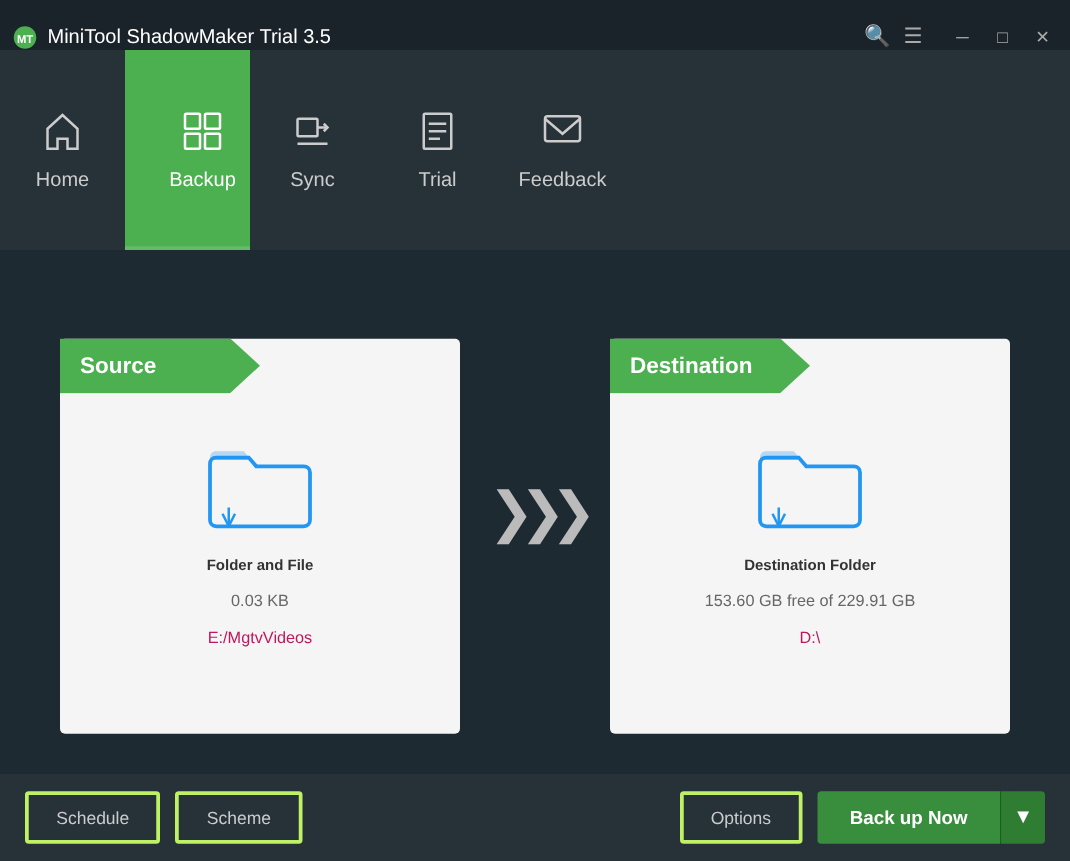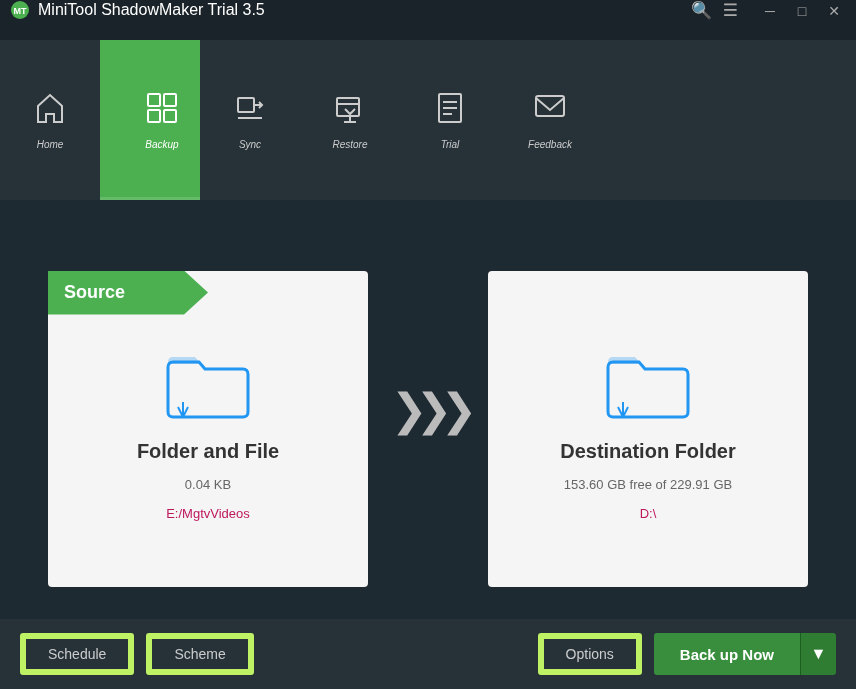--- a/index.html
+++ b/index.html
@@ -11,21 +11,21 @@
       overflow: hidden;
       color: #fff;
       user-select: none;
     }
 
     
     #titlebar {
       height: 40px;
       background: #1a2329;
       display: flex;
-      align-items: flex-start;
+      align-items: flex-end;
       justify-content: space-between;
       padding: 0 8px 0 10px;
     }
     #titlebar-left {
       display: flex;
       align-items: center;
       gap: 8px;
     }
     #titlebar-logo {
       width: 20px;
@@ -77,22 +77,21 @@
       left: 0;
       right: 0;
       height: 3px;
       background: #66bb6a;
     }
     .nav-icon {
       font-size: 32px;
       line-height: 1;
     }
     .nav-label {
-      font-size: 10px;
-      font-style: italic;
+      font-size: 16px;
     }
     .nav-tool-icon {
       font-size: 20px;
       color: #aaa;
       cursor: pointer;
     }
 
     
     #main {
       height: calc(689px - 40px - 160px - 70px);
@@ -132,21 +131,21 @@
       clip-path: polygon(0 0, 85% 0, 100% 50%, 85% 100%, 0 100%);
       min-width: 160px;
       height: 44px;
       display: flex;
       align-items: center;
     }
     .card-icon {
       margin-top: 10px;
     }
     .card-title {
-      font-size: 20px;
+      font-size: 12px;
       font-weight: bold;
       color: #333;
     }
     .card-sub {
       font-size: 13px;
       color: #666;
     }
     .card-path {
       font-size: 13px;
       color: #be185d;
@@ -167,21 +166,21 @@
       height: 70px;
       background: #263238;
       display: flex;
       align-items: center;
       padding: 0 20px;
       gap: 12px;
     }
     .btn-outline {
       height: 42px;
       padding: 0 22px;
-      border: 6px solid #bef264;
+      border: 3px solid #bef264;
       background: transparent;
       color: #ccc;
       font-size: 14px;
       border-radius: 3px;
       cursor: pointer;
     }
     .btn-spacer { flex: 1; }
     .btn-green {
       height: 42px;
       padding: 0 26px;
@@ -272,32 +271,20 @@
       <svg width="36" height="36" viewBox="0 0 36 36" fill="none">
         <rect x="6" y="8" width="16" height="14" rx="1" stroke="#ccc" stroke-width="2" fill="none"></rect>
         <line x1="22" y1="15" x2="30" y2="15" stroke="#ccc" stroke-width="2"></line>
         <polyline points="27,12 30,15 27,18" stroke="#ccc" stroke-width="2" fill="none"></polyline>
         <line x1="6" y1="28" x2="30" y2="28" stroke="#ccc" stroke-width="2"></line>
       </svg>
     </div>
     <span class="nav-label">Sync</span>
   </div>
 
-  <div class="nav-item">
-    <div class="nav-icon">
-      <svg width="36" height="36" viewBox="0 0 36 36" fill="none">
-        <rect x="5" y="8" width="22" height="18" rx="1" stroke="#ccc" stroke-width="2" fill="none"></rect>
-        <line x1="5" y1="14" x2="27" y2="14" stroke="#ccc" stroke-width="2"></line>
-        <line x1="18" y1="26" x2="18" y2="32" stroke="#ccc" stroke-width="2"></line>
-        <line x1="12" y1="32" x2="24" y2="32" stroke="#ccc" stroke-width="2"></line>
-        <polyline points="13,19 18,24 23,19" stroke="#ccc" stroke-width="2" fill="none"></polyline>
-      </svg>
-    </div>
-    <span class="nav-label">Restore</span>
-  </div>
 
 
   <div class="nav-item">
     <div class="nav-icon">
       <svg width="36" height="36" viewBox="0 0 36 36" fill="none">
         <rect x="7" y="4" width="22" height="28" rx="1" stroke="#ccc" stroke-width="2" fill="none"></rect>
         <line x1="11" y1="12" x2="25" y2="12" stroke="#ccc" stroke-width="2"></line>
         <line x1="11" y1="18" x2="25" y2="18" stroke="#ccc" stroke-width="2"></line>
         <line x1="11" y1="24" x2="20" y2="24" stroke="#ccc" stroke-width="2"></line>
       </svg>
@@ -327,29 +314,32 @@
     <div class="card-icon">
       <svg class="folder-svg" viewBox="0 0 90 75" fill="none">
         <path d="M5 20C5 17 7 15 10 15H36L42 22H80C83 22 85 24 85 27V65C85 68 83 70 80 70H10C7 70 5 68 5 65V20Z" fill="none" stroke="#2196f3" stroke-width="3"></path>
         <path d="M5 15C5 12 7 10 10 10H32L38 17H5V15Z" fill="#2196f3" opacity="0.3"></path>
         <line x1="20" y1="70" x2="20" y2="55" stroke="#2196f3" stroke-width="2"></line>
         <line x1="15" y1="60" x2="20" y2="70" stroke="#2196f3" stroke-width="2"></line>
         <line x1="25" y1="60" x2="20" y2="70" stroke="#2196f3" stroke-width="2"></line>
       </svg>
     </div>
     <div class="card-title">Folder and File</div>
-    <div class="card-sub">0.04 KB</div>
+    <div class="card-sub">0.03 KB</div>
     <div class="card-path">E:/MgtvVideos</div>
   </div>
 
   <div id="arrow-area">
     <span style="color:#bbb;font-size:44px;letter-spacing:-12px;">❯❯❯</span>
   </div>
 
   <div class="card">
+    <div class="card-header">
+      <span>Destination</span>
+    </div>
     <div class="card-icon">
       <svg class="folder-svg" viewBox="0 0 90 75" fill="none">
         <path d="M5 20C5 17 7 15 10 15H36L42 22H80C83 22 85 24 85 27V65C85 68 83 70 80 70H10C7 70 5 68 5 65V20Z" fill="none" stroke="#2196f3" stroke-width="3"></path>
         <path d="M5 15C5 12 7 10 10 10H32L38 17H5V15Z" fill="#2196f3" opacity="0.3"></path>
         <line x1="20" y1="70" x2="20" y2="55" stroke="#2196f3" stroke-width="2"></line>
         <line x1="15" y1="60" x2="20" y2="70" stroke="#2196f3" stroke-width="2"></line>
         <line x1="25" y1="60" x2="20" y2="70" stroke="#2196f3" stroke-width="2"></line>
       </svg>
     </div>
     <div class="card-title">Destination Folder</div>

